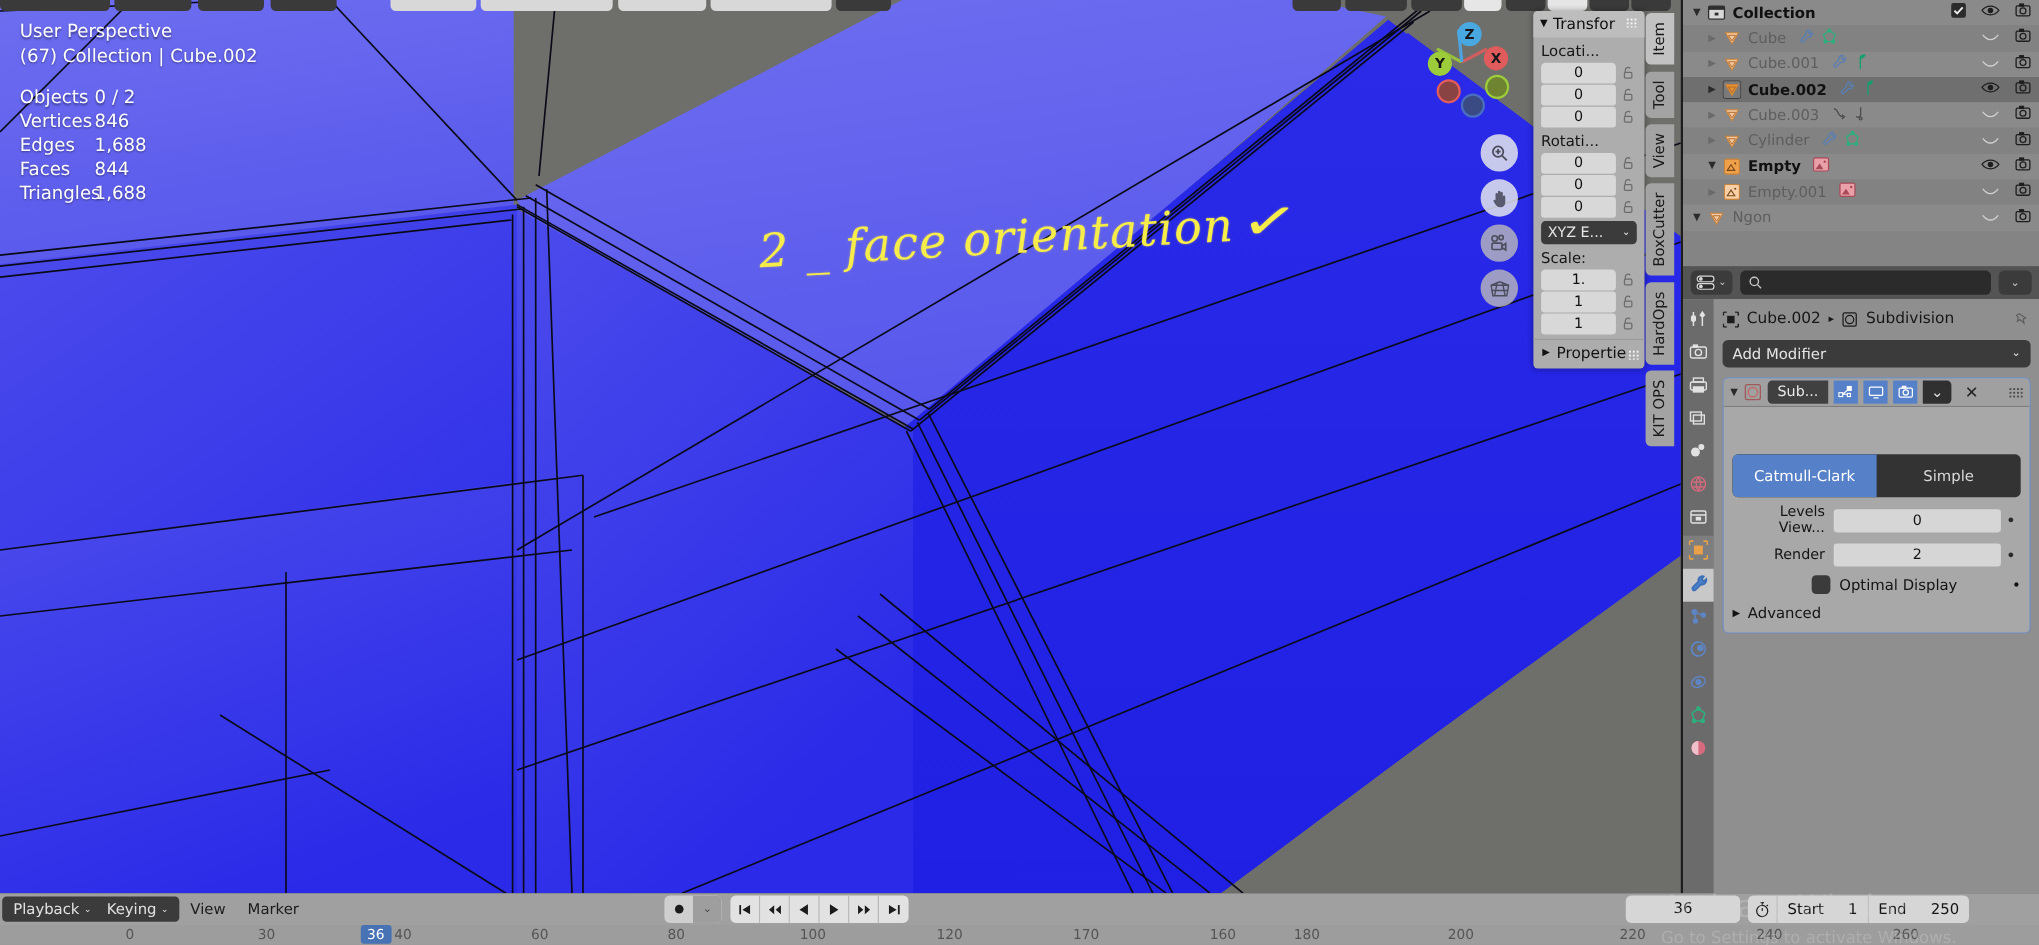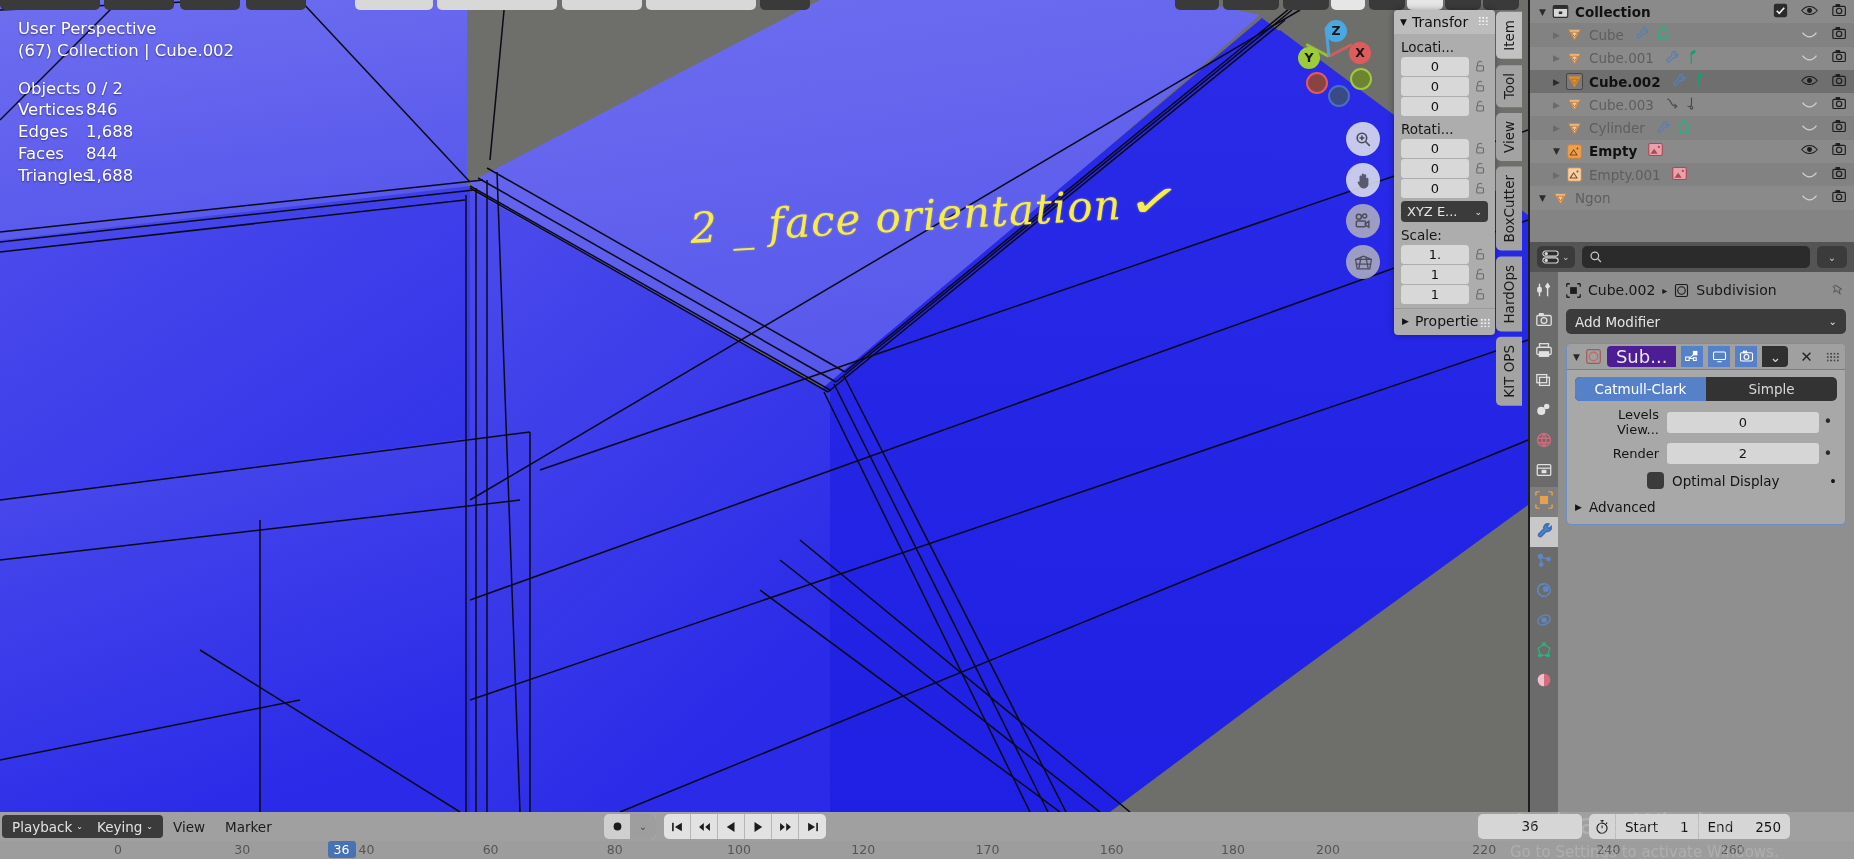--- a/index.html
+++ b/index.html
@@ -130,29 +130,29 @@
     background: #8f8f8f; padding: 6px 8px; font-size: 13.5px; color: #141414; }
   .bc { display: flex; align-items: center; gap: 7px; height: 24px;
     color: #171717; font-size: 14px; }
   .addmod { margin-top: 7px; height: 25px; background: #3b3b3b; color: #e4e4e4;
     border-radius: 5px; display: flex; align-items: center;
     justify-content: space-between; padding: 0 9px; font-size: 13.5px; }
   .modcard { margin-top: 9px; border: 1.5px solid #6f8ec4; border-radius: 5px;
     background: #a8a8a8; overflow: hidden; }
   .mod-head { height: 26px; background: #a0a0a0; display: flex; align-items: center;
     gap: 5px; padding: 0 6px; border-bottom: 1px solid #7e7e7e; }
-  .mod-name { background: #4c1d95; color: #e8e8e8; border-radius: 4px 0 0 4px;
-    height: 21px; line-height: 21px; padding: 0 9px; font-size: 18px; }
+  .mod-name { background: #404040; color: #e8e8e8; border-radius: 4px 0 0 4px;
+    height: 21px; line-height: 21px; padding: 0 9px; font-size: 13px; }
   .mh-tog { width: 22px; height: 21px; background: #5680c8; display: flex;
     align-items: center; justify-content: center; }
   .mh-drop { width: 26px; height: 21px; background: #303030; border-radius: 0 4px 4px 0;
     display: flex; align-items: center; justify-content: center; color: #ddd; }
   .mod-body { padding: 7px 8px 9px; }
-  .seg { display: flex; height: 24px; border-radius: 5px; overflow: hidden;
-    background: #333; }
+  .seg { display: flex; height: 39px; border-radius: 5px; overflow: hidden;
+    background: #333; margin-top: 36px; }
   .seg div { flex: 1; display: flex; align-items: center; justify-content: center;
     font-size: 13.5px; color: #d8d8d8; }
   .seg div.on { background: #5680c8; color: #fff; }
   .prow { display: flex; align-items: center; margin-top: 6px; }
   .prow .lb { width: 92px; text-align: right; padding-right: 8px; font-size: 13px; }
   .prow .fld { flex: 1; height: 21px; background: #d6d6d6; border-radius: 3px;
     text-align: center; line-height: 21px; font-size: 13px; }
   .prow .dot { width: 18px; text-align: center; color: #2a2a2a; font-size: 15px; }
   .chkrow { display: flex; align-items: center; margin-top: 8px; }
   .chkbox { width: 17px; height: 17px; border-radius: 4px; background: #3b3b3b;
@@ -1051,21 +1051,21 @@
     <div id="tl-ruler">
         <div class="tick" style="left: 118px;">0</div>
         <div class="tick" style="left: 242.203px;">30</div>
         <div class="tick" style="left: 366.406px;">40</div>
         <div class="tick" style="left: 490.609px;">60</div>
         <div class="tick" style="left: 614.812px;">80</div>
         <div class="tick" style="left: 739.014px;">100</div>
         <div class="tick" style="left: 863.217px;">120</div>
         <div class="tick" style="left: 987.42px;">170</div>
         <div class="tick" style="left: 1111.62px;">160</div>
-        <div class="tick" style="left: 1233px;">180</div>
+        <div class="tick" style="left: 1188px;">180</div>
         <div class="tick" style="left: 1328px;">200</div>
         <div class="tick" style="left: 1484.23px;">220</div>
         <div class="tick" style="left: 1608.43px;">240</div>
         <div class="tick" style="left: 1732.64px;">260</div>
         <div id="playhead" style="left: 341.565px;">36</div>
       </div>
   </div>
 
   <div class="wm t1">Activate Windows</div>
   <div class="wm t2">Go to Settings to activate Windows.</div>

